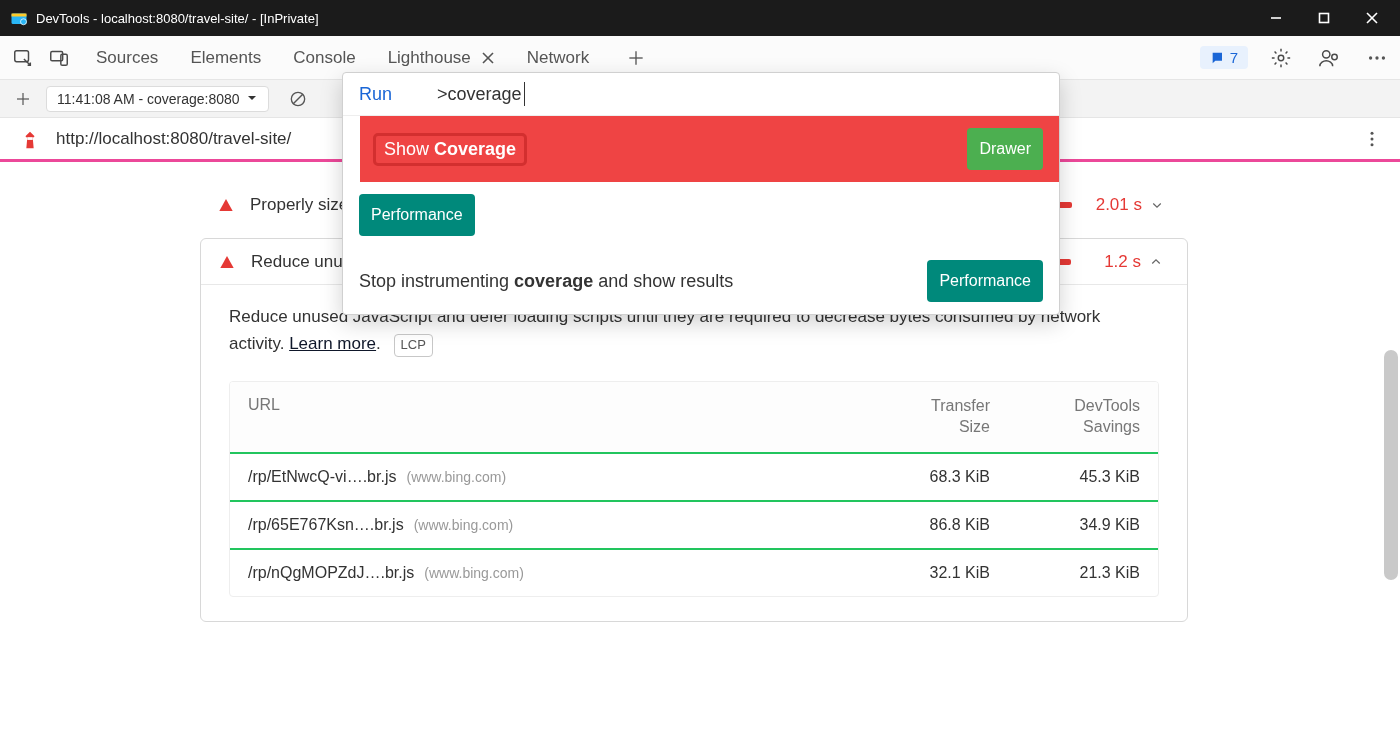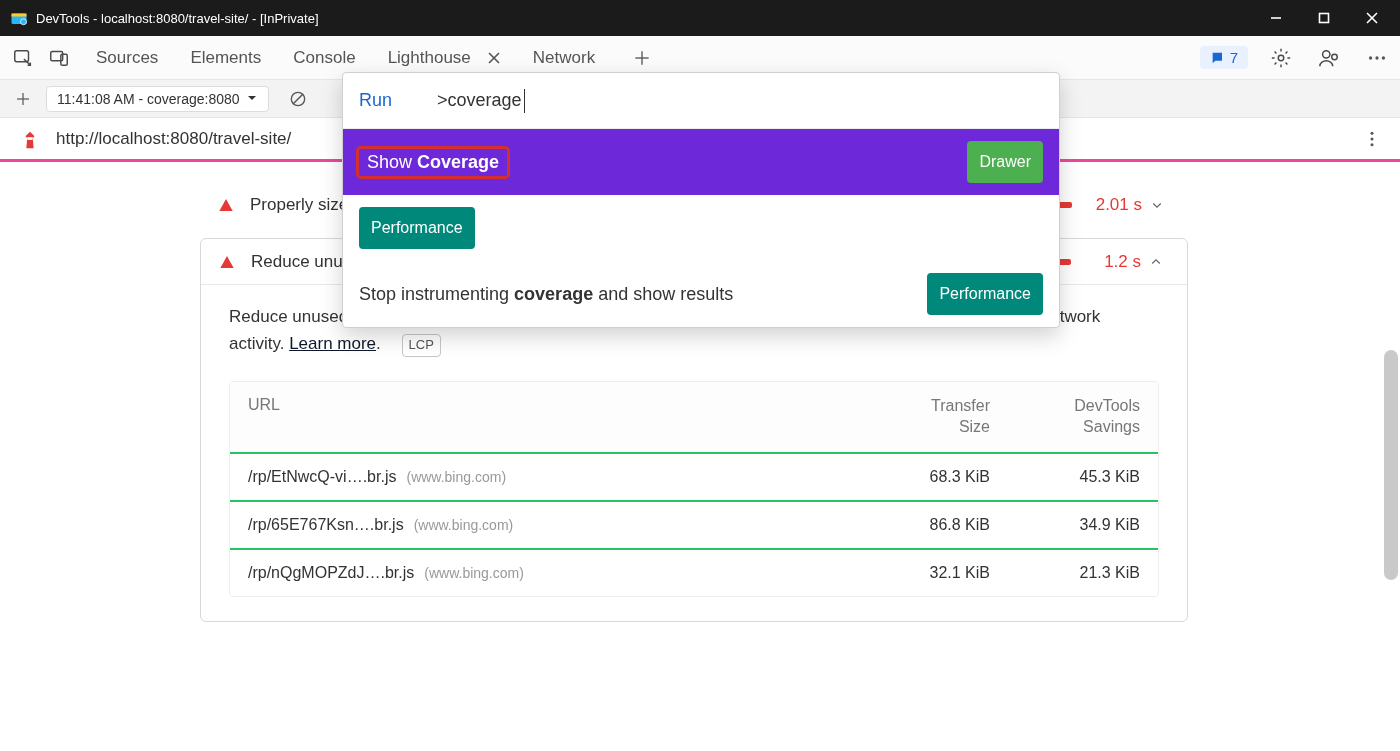--- a/index.html
+++ b/index.html
@@ -17,21 +17,21 @@
   .titlebar .win-btn svg { width: 12px; height: 12px; }
 
   
   .toolbar {
     height: 44px; background: #fbfbfb; border-bottom: 1px solid #e5e5e5;
     display: flex; align-items: center; padding: 0 8px; gap: 6px; font-size: 17px; color: #555;
   }
   .toolbar .tool-icon { width: 30px; height: 30px; display: flex; align-items: center; justify-content: center; color: #4a4a4a; }
   .toolbar .tabs { display: flex; align-items: center; gap: 28px; margin-left: 14px; }
   .toolbar .tab { cursor: default; color: #555; position: relative; padding: 0 2px; }
-  .toolbar .tab.closeable { display: flex; align-items: center; gap: 16px; }
+  .toolbar .tab.closeable { display: flex; align-items: center; gap: 10px; }
   .toolbar .tab .tab-x { width: 14px; height: 14px; display: inline-flex; align-items: center; justify-content: center; }
   .toolbar .more-tabs { margin-left: 24px; color: #555; }
   .toolbar .right { margin-left: auto; display: flex; align-items: center; gap: 18px; }
   .toolbar .notif {
     display: flex; align-items: center; gap: 4px; background: #e8f1fd;
     border-radius: 4px; padding: 3px 10px; color: #1a66d6; font-size: 15px;
   }
 
   
   .subbar {
@@ -67,21 +67,21 @@
   .audit-row .bar { width: 24px; height: 6px; background: #e53935; border-radius: 2px; margin-right: 14px; }
   .audit-row .time { color: #e53935; width: 56px; text-align: right; font-size: 17px;}
   .audit-row .chev { width: 30px; display:flex; align-items:center; justify-content:center; color:#666; }
 
   .audit-card {
     border: 1px solid #d8d8d8; border-radius: 6px; margin-top: 10px; padding: 0 0 24px 0;
   }
   .audit-card .audit-row { border-bottom: 1px solid #e8e8e8; }
   .audit-card .desc { padding: 18px 28px 6px 28px; font-size: 17px; color: #333; line-height: 1.6; }
   .audit-card .desc a { color: #0f172a; text-decoration: underline; }
-  .lcp-pill { display:inline-block; border:1px solid #c7c7c7; border-radius:4px; padding:0 6px; font-size:13px; color:#555; margin-left:16px; }
+  .lcp-pill { display:inline-block; border:1px solid #c7c7c7; border-radius:4px; padding:0 6px; font-size:13px; color:#555; margin-left:8px; }
 
   .table {
     margin: 18px 28px 0 28px; border: 1px solid #eee; border-radius: 4px; overflow: hidden;
   }
   .trow { display:flex; padding: 14px 18px; font-size: 16px; color: #333; }
   .trow.header { color:#777; font-size:16px; background:#fdfdfd; }
   .trow.header .c2, .trow.header .c3 { font-size:16px; }
   .trow + .trow { border-top: 2px solid #22c55e; }
   .c1 { flex: 1; display:flex; align-items:baseline; gap:10px; }
   .c1 .host { color:#999; font-size: 14px;}
@@ -90,33 +90,33 @@
   .th-wrap { text-align:right; line-height:1.3; }
 
   
   .palette {
     position: absolute; left: 342px; top: 72px; width: 718px;
     background: #fff; border: 1px solid #d0d0d0; border-radius: 4px;
     box-shadow: 0 8px 22px rgba(0,0,0,0.18); z-index: 50; overflow: hidden;
     font-size: 18px;
   }
   .palette .prompt {
-    height: 56px; display:flex; align-items:center; padding: 0 16px; gap: 20px;
+    height: 43px; display:flex; align-items:center; padding: 0 16px; gap: 20px;
     border-bottom: 1px solid #eee;
   }
   .palette .prompt .run { color: #1a66d6; }
   .palette .prompt .query { color: #333; display:flex; align-items:center; }
   .palette .prompt .caret { display:inline-block; width:1px; height:24px; background:#333; margin-left:2px; }
   .palette .opt {
     display:flex; align-items:center; justify-content:space-between;
     padding: 12px 16px; font-size: 18px; color:#333;
   }
   .palette .opt + .opt { border-top: none; }
   .palette .opt.primary {
-    background: #6d28d9; color:#fff;
+    background: #ef4444; color:#fff;margin-left:17px;
   }
   .palette .opt.primary .pill { background:#4caf50; color:#fff; border:none;}
   .palette .opt .label b { font-weight: 600; }
   .palette .opt.primary .label { display:inline-block; }
   .palette .opt.primary .highlight-box { outline: 3px solid #d32f2f; padding: 3px 8px; border-radius:2px; display:inline-block; }
   .palette .pill {
     background:#00897b; color:#fff; border-radius:4px; padding:12px 12px; font-size:16px;
   }
 
   

